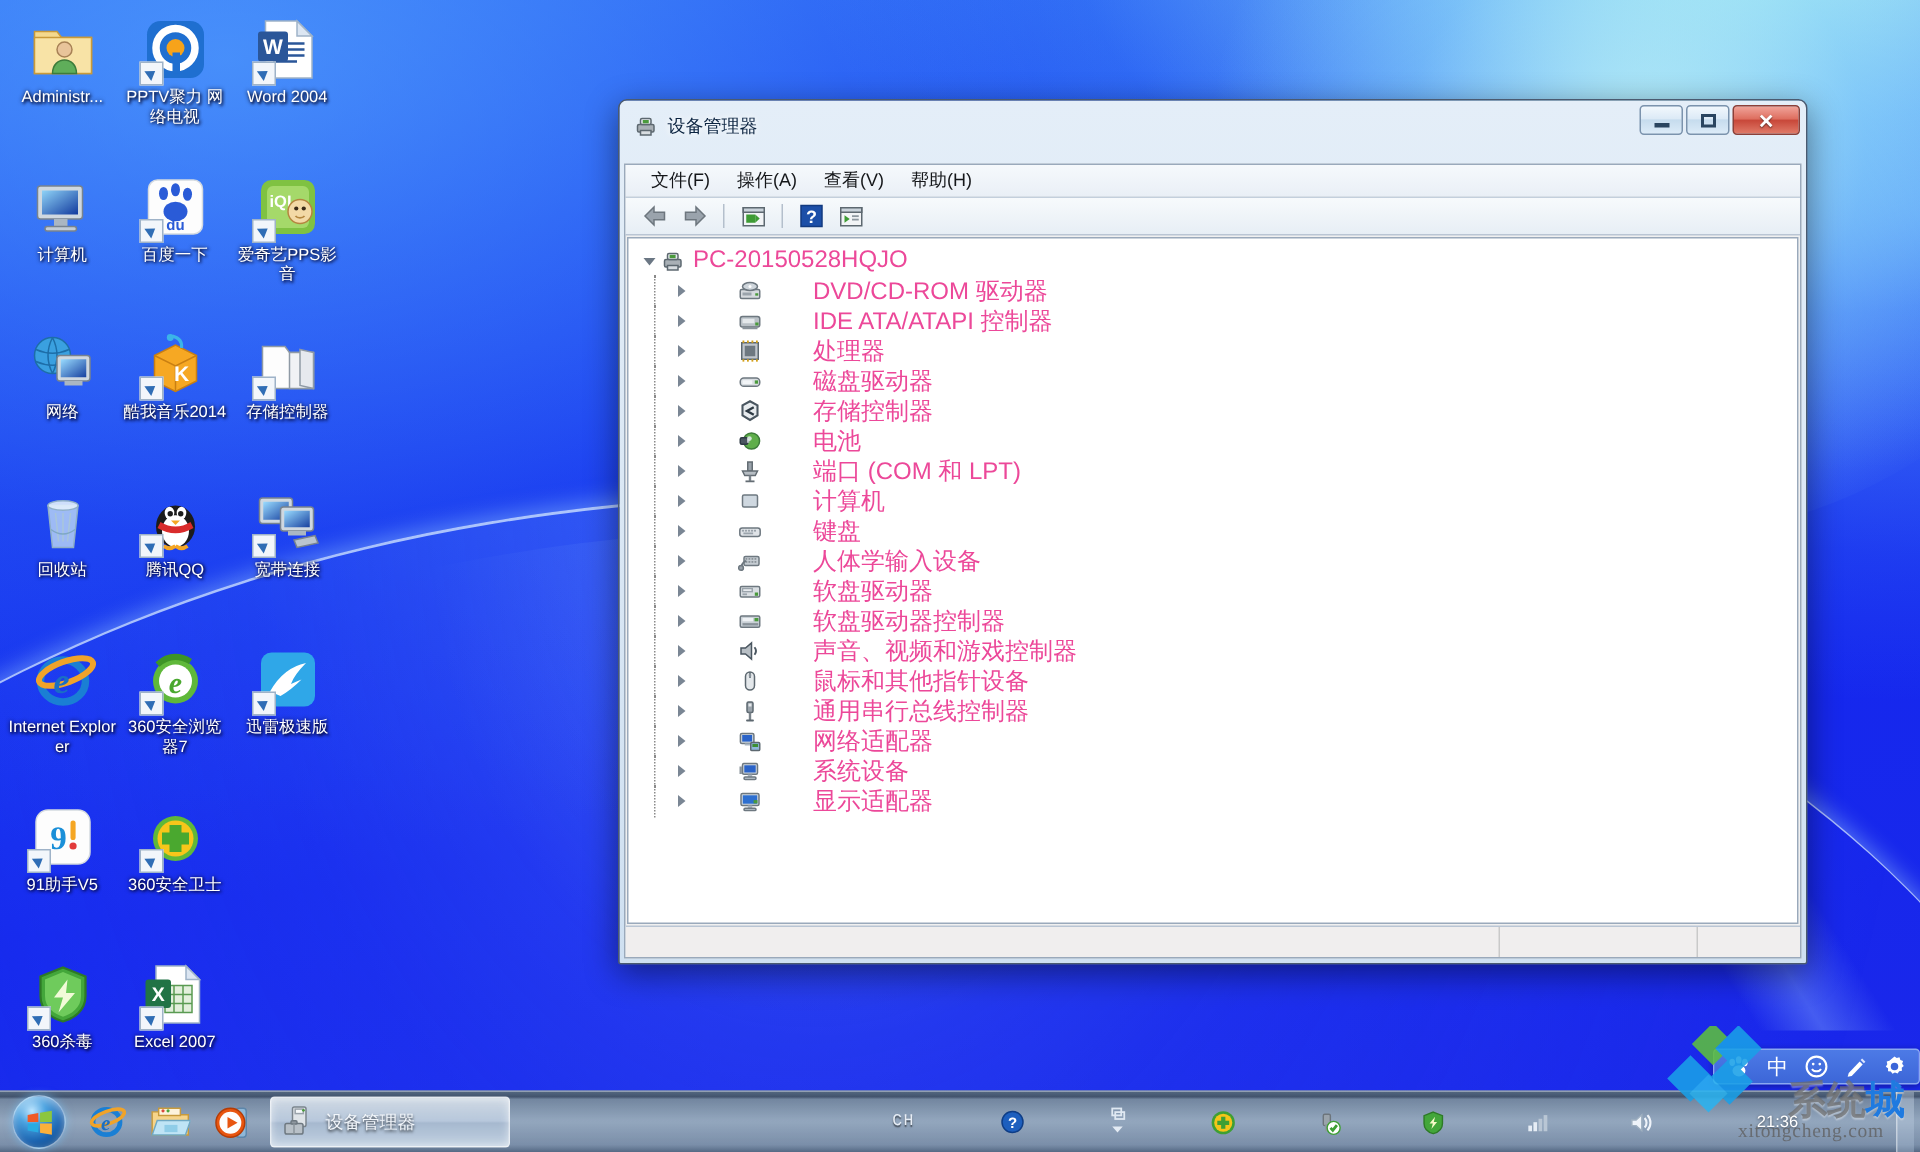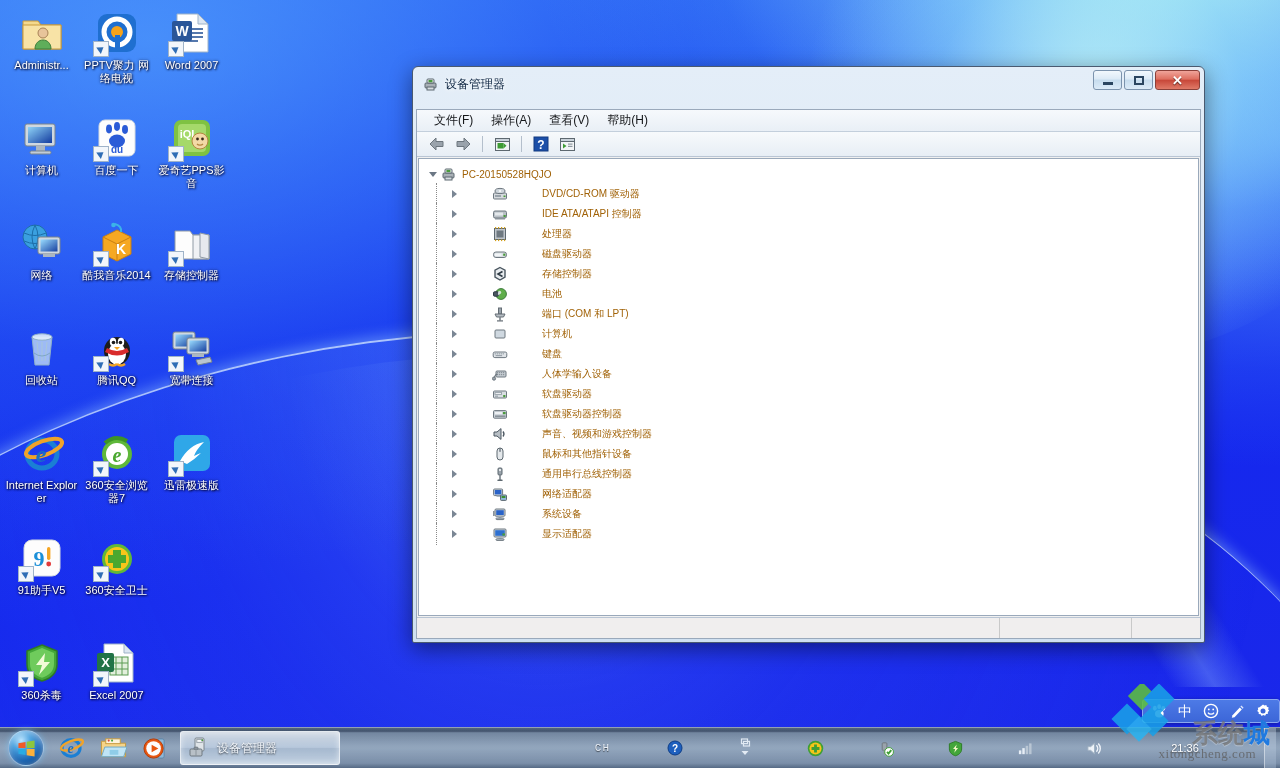--- a/index.html
+++ b/index.html
@@ -209,21 +209,21 @@
     border-top:4px solid transparent;
     border-bottom:4px solid transparent;
   }
   .expander.open:after {
     border-left:4px solid transparent;
     border-right:4px solid transparent;
     border-top:5px solid #6b7784;
     border-bottom:0;
   }
   .node-icon { width:16px; height:16px; margin-right:5px; flex:0 0 auto; position:relative; }
-  .node-label { font-size:10px; color:#a16207; white-space:nowrap; }
+  .node-label { font-size:16px; color:#ec4899; white-space:nowrap; }
   #statusbar {
     height:21px;
     background:#f0eeee;
     border-top:1px solid #b9c5d4;
     display:flex;
     flex:0 0 auto;
   }
   #statusbar .pane { border-right:1px solid #c9c9c9; height:100%; }
   #statusbar .pane.p1 { flex:1 1 auto; }
   #statusbar .pane.p2 { width:132px; }
@@ -390,21 +390,21 @@
               <line x1="12" y1="18" x2="33" y2="18"></line>
               <line x1="12" y1="22" x2="33" y2="22"></line>
               <line x1="12" y1="26" x2="33" y2="26"></line>
               <line x1="12" y1="30" x2="28" y2="30"></line>
             </g>
             <rect x="2" y="10" width="20" height="20" rx="2" fill="#2a5699"></rect>
             <text x="12" y="25" font-size="14" font-weight="bold" fill="#fff" text-anchor="middle" font-family="Liberation Sans, sans-serif">W</text>
           </svg>
           <span class="shortcut-badge"></span>
         </div>
-        <div class="label">Word 2007</div>
+        <div class="label">Word 2004</div>
       </div>
       <div class="desk-icon">
         <div class="glyph">
           <svg width="44" height="44" viewBox="0 0 44 44">
             <rect x="5" y="8" width="30" height="22" rx="2" fill="#cfd8e0" stroke="#78838e"></rect>
             <rect x="8" y="11" width="24" height="16" fill="url(#g1)"></rect>
             <defs>
               <linearGradient id="g1" x1="0" y1="0" x2="1" y2="1">
                 <stop offset="0" stop-color="#8fd3f7"></stop>
                 <stop offset="1" stop-color="#123a9e"></stop>

